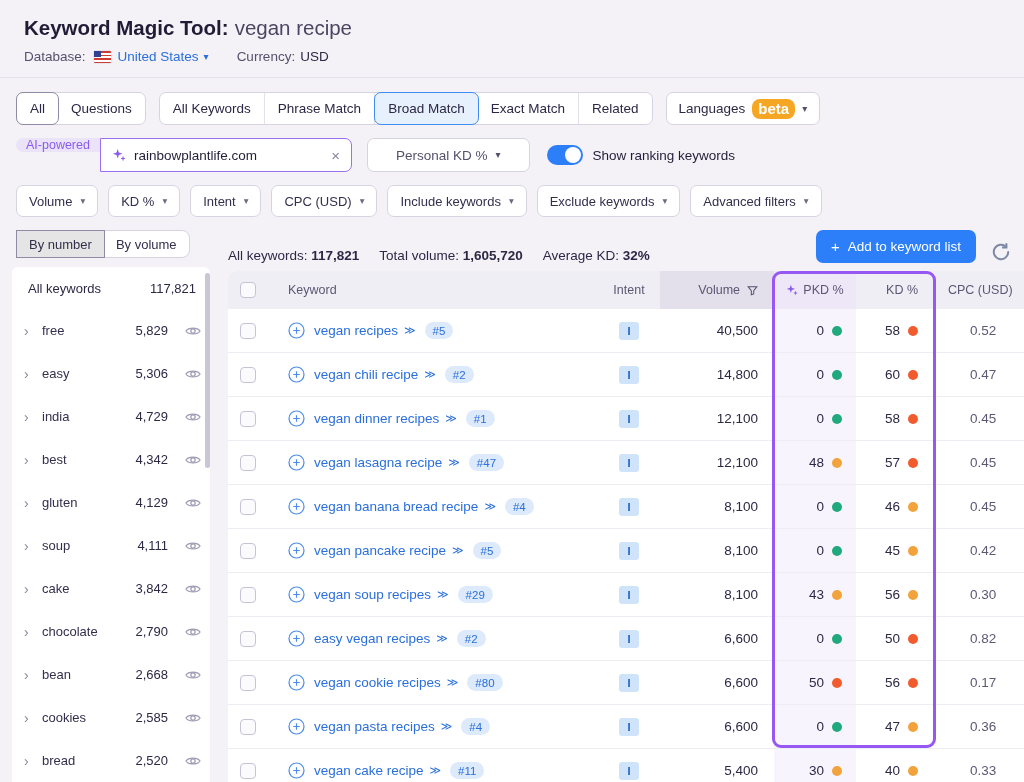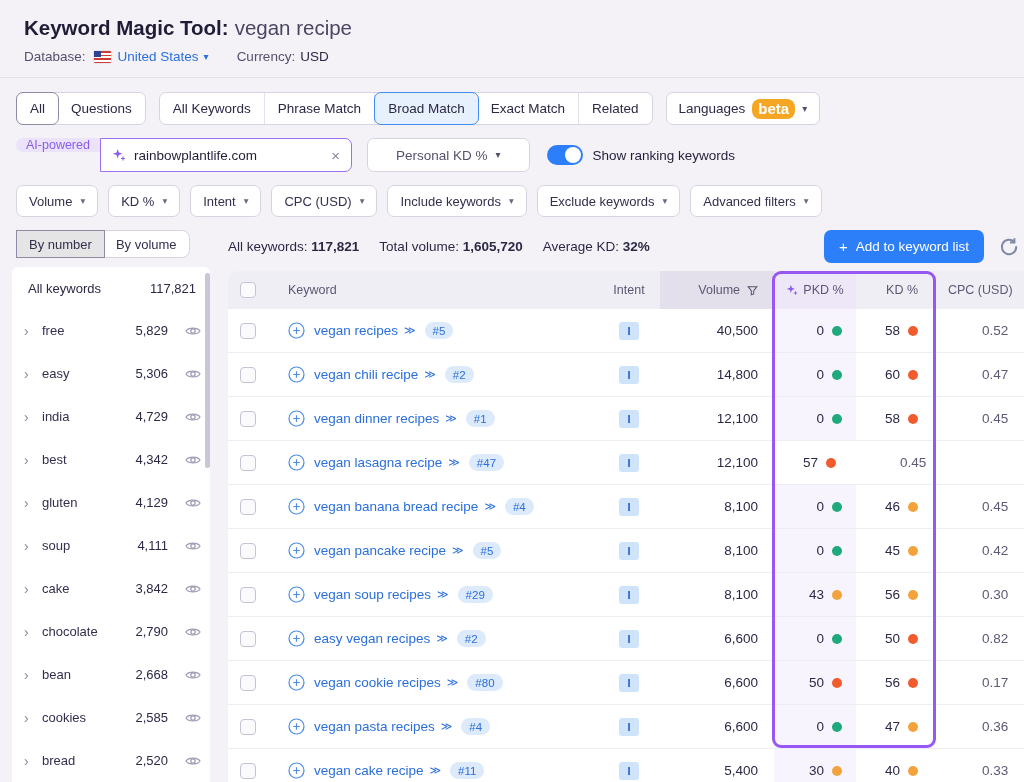--- a/index.html
+++ b/index.html
@@ -55,37 +55,37 @@
 .side-panel{background:#fff;flex:1;margin-top:9px;position:relative;border-radius:6px 6px 0 0}
 .side-all{display:flex;justify-content:space-between;align-items:center;height:42px;padding:0 14px 0 16px;font-size:13px;color:#2c2845;cursor:pointer}
 .side-row{display:flex;align-items:center;height:43px;padding:0 8px 0 12px;font-size:13px;color:#332f4d;cursor:pointer}
 .side-row .chevR{color:#8a86a0;font-size:14px;width:18px}
 .side-row .lbl{flex:1}
 .side-row .cnt{margin-right:16px;color:#2c2845}
 .eye{width:18px;height:18px;display:inline-flex;cursor:pointer}
 .side-scrollbar{position:absolute;right:0;top:6px;width:5px;height:195px;border-radius:3px;background:#c9c6d6;cursor:grab}
 
 .main-col{flex:1;margin-left:18px;display:flex;flex-direction:column;min-width:0}
-.summary-row{display:flex;align-items:center;height:34px;color:#2c2845;padding-right:4px}
+.summary-row{display:flex;align-items:flex-end;height:34px;color:#2c2845;padding-right:12px}
 .sum-item{margin-right:20px}
 .sum-item b{font-weight:700}
 .add-btn{margin-left:auto;background:var(--c-blue,#2d7ff9);color:#fff;height:33px;border-radius:7px;display:inline-flex;align-items:center;padding:0 15px;gap:8px}
 .add-btn .plus{font-size:15px}
 .refresh{margin-left:14px;display:inline-flex;cursor:pointer}
 
 .table-panel{background:#fff;flex:1;margin-top:8px;border-radius:8px 0 0 0;position:relative}
 .t-head{display:flex;height:38px;background:#f0eef5;font-size:12.5px;color:#5b5773;border-radius:8px 0 0 0}
 .cell{display:flex;align-items:center;height:100%}
 .col-check{width:40px;justify-content:center;flex-shrink:0}
 .col-kw{width:330px;padding-left:20px;flex-shrink:0}
 .col-intent{width:62px;justify-content:center;flex-shrink:0}
 .col-vol{width:114px;justify-content:flex-end;padding-right:16px;flex-shrink:0}
 .col-pkd{width:82px;justify-content:flex-end;padding-right:14px;gap:8px;flex-shrink:0}
 .col-kd{width:78px;justify-content:flex-end;padding-right:16px;gap:8px;flex-shrink:0}
-.col-cpc{flex:1;padding-left:48px;color:#5d5975}
+.col-cpc{flex:1;padding-left:36px;color:#5d5975}
 .t-head .col-vol{background:#e3e0eb;gap:7px}
 .t-head .col-pkd{background:#eee7f8;justify-content:center;padding-right:0;gap:5px}
 .t-head .col-cpc{padding-left:14px}
 .t-row{display:flex;height:44px;border-bottom:1px solid #ededf3;background:#fff;font-size:13.5px}
 .t-row .col-pkd{background:#f8f4fe}
 .checkbox{width:16px;height:16px;border:1px solid #c7c3d6;border-radius:4px;background:#fbfafd;display:inline-block;cursor:pointer}
 .plus-ic{display:inline-flex;margin-right:9px;cursor:pointer}
 .kw-link{color:#2a6fdb;cursor:pointer}
 .kw-arrows{color:#2a6fdb;font-size:11px;margin-left:6px;cursor:pointer}
 .rank-badge{background:#dceafc;color:#2a6fdb;font-size:11.5px;padding:2.5px 8px;border-radius:10px;margin-left:9px}
@@ -479,20 +479,24 @@
                   </svg>
       </span>
       <span class="kw-link">vegan lasagna recipe</span>
       <span class="kw-arrows">≫</span>
       <span class="rank-badge">#47</span>
     </div>
     <div class="cell col-intent">
                 <span class="intent-badge">I</span>
               </div>
     <div class="cell col-vol num">12,100</div>
+    <div class="cell col-pkd">
+                <span class="num">48</span>
+                <span class="dot" style="background: rgb(242, 163, 60);"></span>
+              </div>
     <div class="cell col-kd">
                 <span class="num">57</span>
                 <span class="dot" style="background: rgb(242, 91, 46);"></span>
               </div>
     <div class="cell col-cpc">0.45</div>
   </div>
             <div class="t-row">
     <div class="cell col-check">
                 <span class="checkbox"></span>
               </div>

